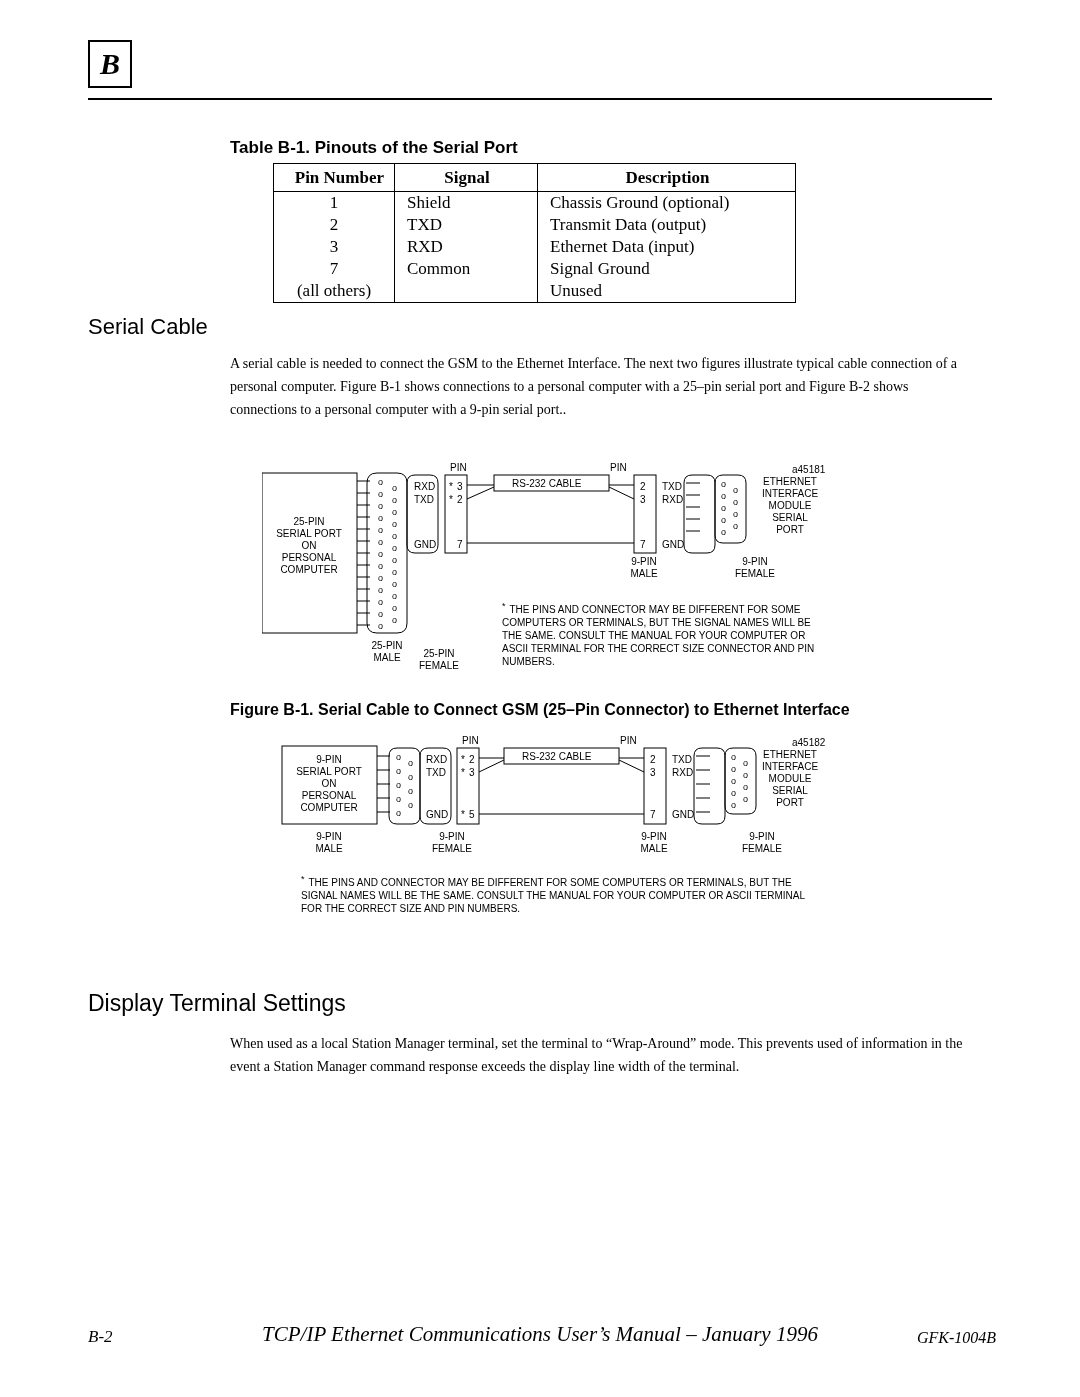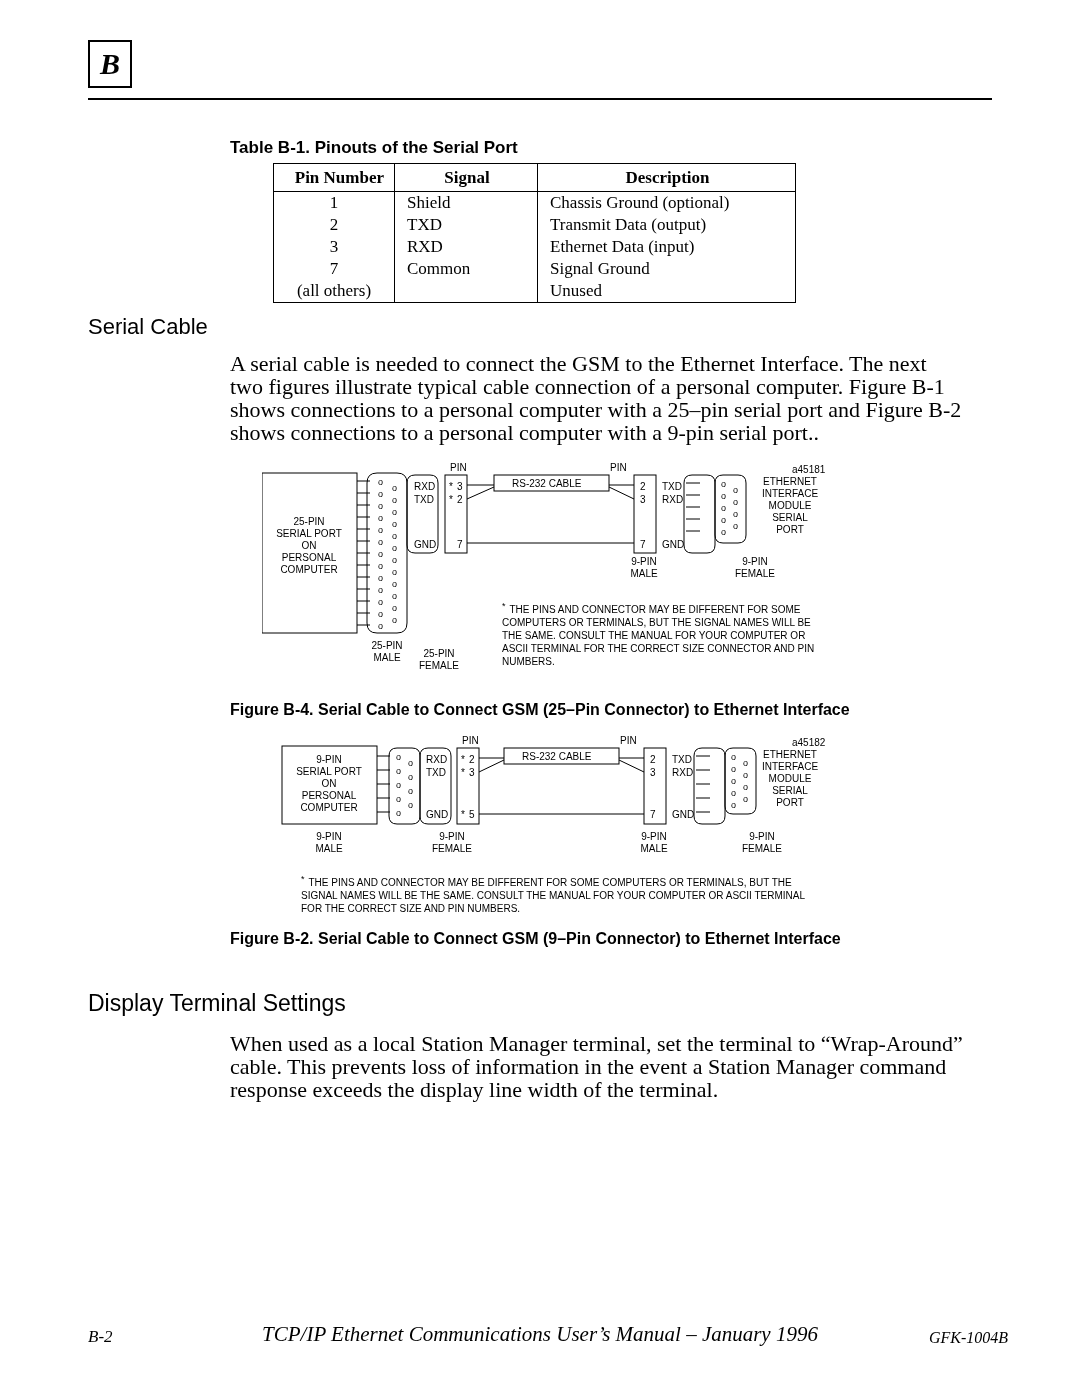--- a/index.html
+++ b/index.html
@@ -86,21 +86,21 @@
     font-size: 22px;
   }
   .sec-h.sc { position: absolute; top: 314px; left: 88px; }
   .sec-h.dts { position: absolute; top: 990px; left: 88px; font-size: 23px;}
   
   .para {
     position: absolute;
     left: 230px;
     right: 117px;
     font-family: "Book Antiqua","Palatino Linotype","Times New Roman",serif;
-    font-size: 22px;
+    font-size: 14px;
     line-height: 23px;
   }
   .para.p1 { top: 352px; }
   .para.p2 { top: 1032px; }
   
   .fig-caption {
     position: absolute;
     left: 230px;
     font-family: Arial, Helvetica, sans-serif;
     font-weight: bold;
@@ -161,21 +161,21 @@
   .footer-center {
     position: absolute;
     bottom: 50px; left: 0; right: 0;
     text-align: center;
     font-family: "Book Antiqua","Palatino Linotype",serif;
     font-style: italic;
     font-size: 21px;
   }
   .footer-right {
     position: absolute;
-    bottom: 50px; right: 72px;
+    bottom: 50px; right: 84px;
     font-family: "Book Antiqua","Palatino Linotype",serif;
     font-style: italic;
     font-size: 16px;
   }
 </style>
 </head>
 <body>
 
 <div class="page">
 
@@ -350,21 +350,21 @@
       <text x="160" y="102" class="diag-txt" text-anchor="start"></text>
       <text x="382" y="102" class="diag-txt" text-anchor="middle">9-PIN</text>
       <text x="382" y="114" class="diag-txt" text-anchor="middle">MALE</text>
       <text x="493" y="102" class="diag-txt" text-anchor="middle">9-PIN</text>
       <text x="493" y="114" class="diag-txt" text-anchor="middle">FEMALE</text>
     </svg>
   </div>
   <div class="conn-lbl" style="top:648px; left:409px;">25-PIN<br>FEMALE</div>
 
   <div class="d1-note">THE PINS AND CONNECTOR MAY BE DIFFERENT FOR SOME COMPUTERS OR TERMINALS, BUT THE SIGNAL NAMES WILL BE THE SAME. CONSULT THE MANUAL FOR YOUR COMPUTER OR ASCII TERMINAL FOR THE CORRECT SIZE CONNECTOR AND PIN NUMBERS.</div>
-  <div class="fig-caption c1">Figure B-4.   Serial Cable to Connect GSM (25–Pin Connector) to Ethernet Interface</div>
+  <div class="fig-caption c1">Figure B-1.   Serial Cable to Connect GSM (25–Pin Connector) to Ethernet Interface</div>
 
   <div class="diagram d2">
     <svg width="570" height="125">
 
       <rect x="20" y="10" width="95" height="78" class="diag-line"></rect>
       <text x="67" y="27" class="diag-txt" text-anchor="middle">9-PIN</text>
       <text x="67" y="39" class="diag-txt" text-anchor="middle">SERIAL PORT</text>
       <text x="67" y="51" class="diag-txt" text-anchor="middle">ON</text>
       <text x="67" y="63" class="diag-txt" text-anchor="middle">PERSONAL</text>
       <text x="67" y="75" class="diag-txt" text-anchor="middle">COMPUTER</text>
@@ -453,22 +453,21 @@
       <text x="67" y="116" class="diag-txt" text-anchor="middle">MALE</text>
       <text x="190" y="104" class="diag-txt" text-anchor="middle">9-PIN</text>
       <text x="190" y="116" class="diag-txt" text-anchor="middle">FEMALE</text>
       <text x="392" y="104" class="diag-txt" text-anchor="middle">9-PIN</text>
       <text x="392" y="116" class="diag-txt" text-anchor="middle">MALE</text>
       <text x="500" y="104" class="diag-txt" text-anchor="middle">9-PIN</text>
       <text x="500" y="116" class="diag-txt" text-anchor="middle">FEMALE</text>
     </svg>
   </div>
   <div class="d2-note"><span class="star">*</span><span>THE PINS AND CONNECTOR MAY BE DIFFERENT FOR SOME COMPUTERS OR TERMINALS, BUT THE SIGNAL NAMES WILL BE THE SAME. CONSULT THE MANUAL FOR YOUR COMPUTER OR ASCII TERMINAL FOR THE CORRECT SIZE AND PIN NUMBERS.</span></div>
-  <div class="fig-caption c2">Figure B-2.   Serial Cable to Connect GSM (9–Pin Connector) to Ethernet Interface</div>
 
   <div class="sec-h dts">Display Terminal Settings</div>
-  <div class="para p2">When used as a local Station Manager terminal, set the terminal to “Wrap-Around” cable.  This prevents loss of information in the event a Station Manager command response exceeds the display line width of the terminal.</div>
+  <div class="para p2">When used as a local Station Manager terminal, set the terminal to “Wrap-Around” mode.  This prevents used of information in the event a Station Manager command response exceeds the display line width of the terminal.</div>
 
   <div class="footer-left">B-2</div>
   <div class="footer-center">TCP/IP Ethernet Communications User’s Manual – January 1996</div>
   <div class="footer-right">GFK-1004B</div>
 
 </div>
 
 </body></html>

